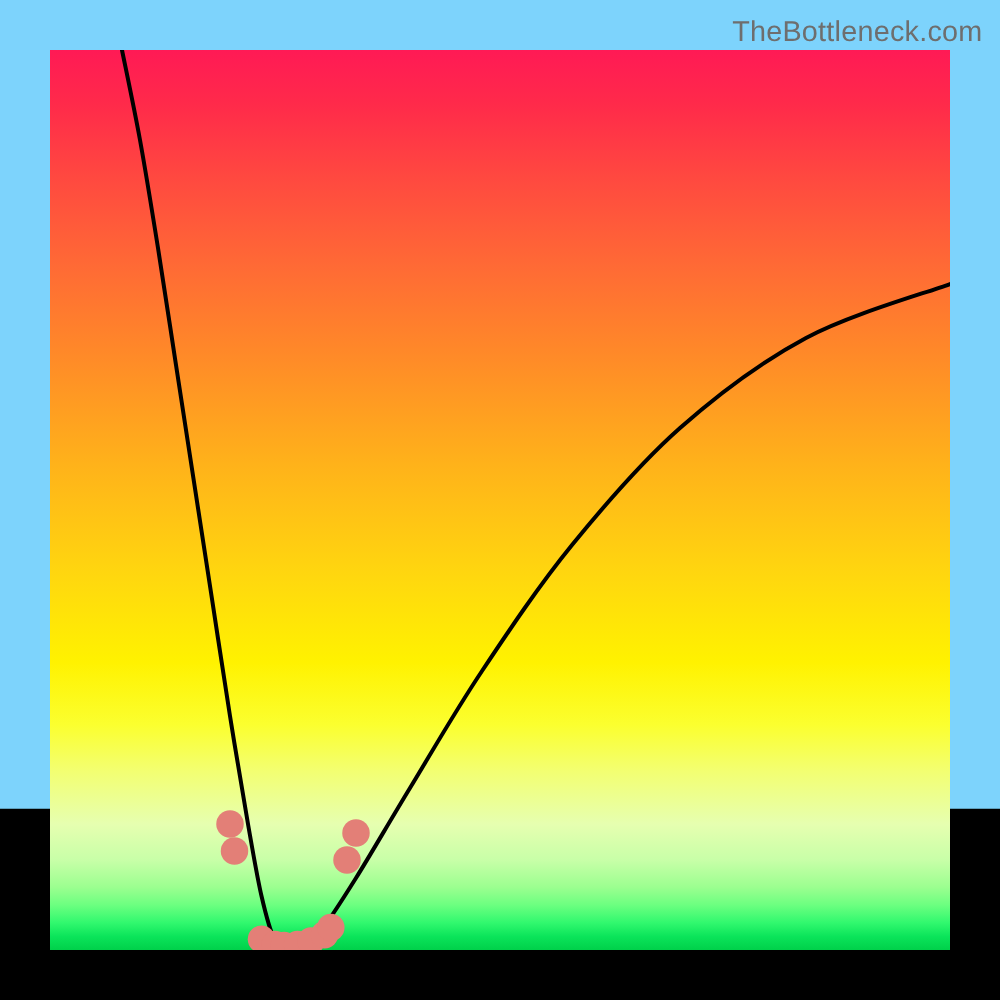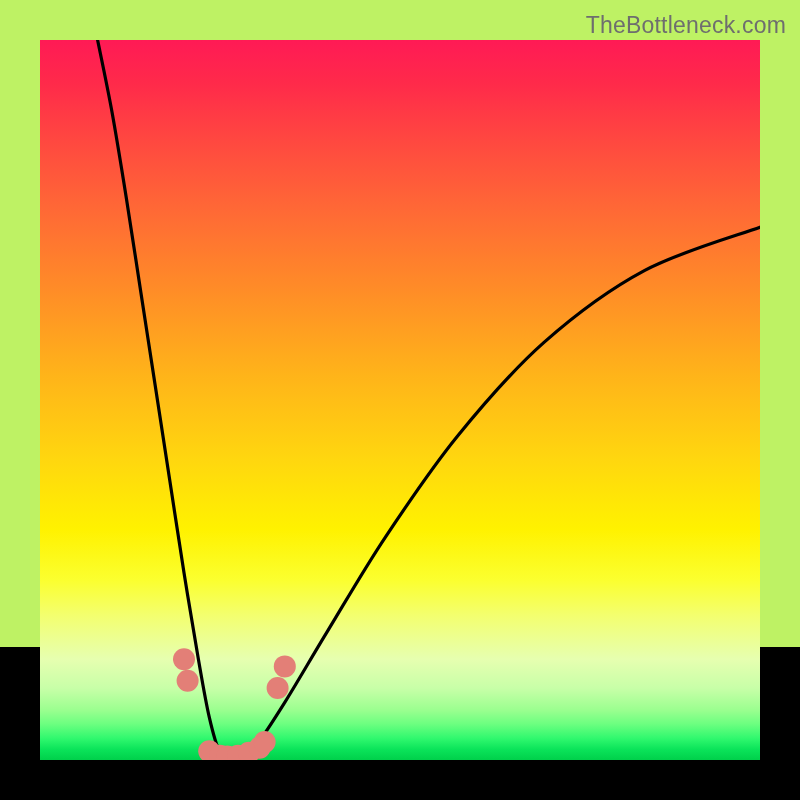--- a/index.html
+++ b/index.html
@@ -8,21 +8,21 @@
     width: 800px;
     height: 800px;
     background: #000;
     font-family: Arial, Helvetica, sans-serif;
     overflow: hidden;
   }
   .frame {
     position: absolute;
     left: 0; top: 0;
     width: 800px; height: 647px;
-    background: #bef264;
+    background: #7dd3fc;
   }
   .plot-area {
     position: absolute;
     left: 40px;
     top: 40px;
     width: 720px;
     height: 720px;
     
     background: linear-gradient(to bottom,
       #ff1a55 0%,

